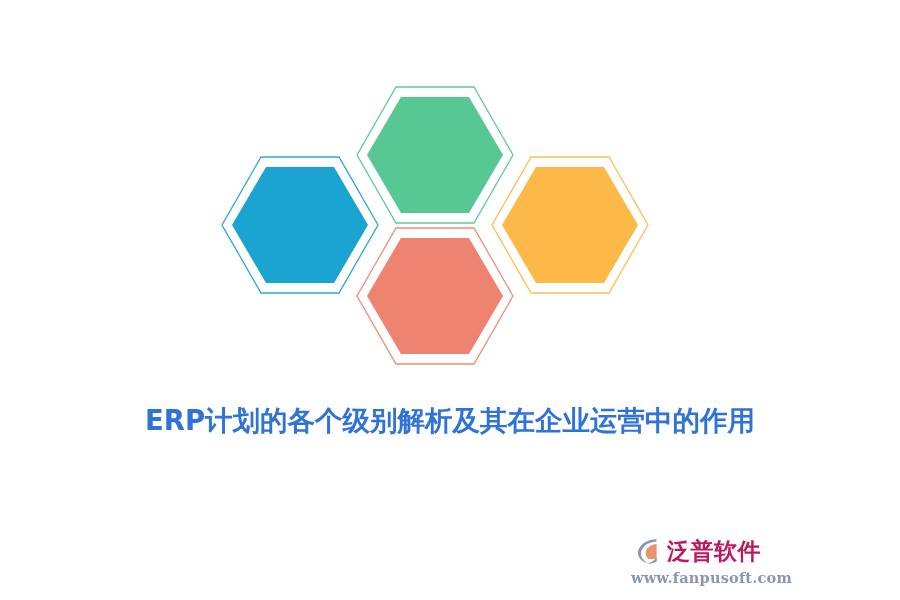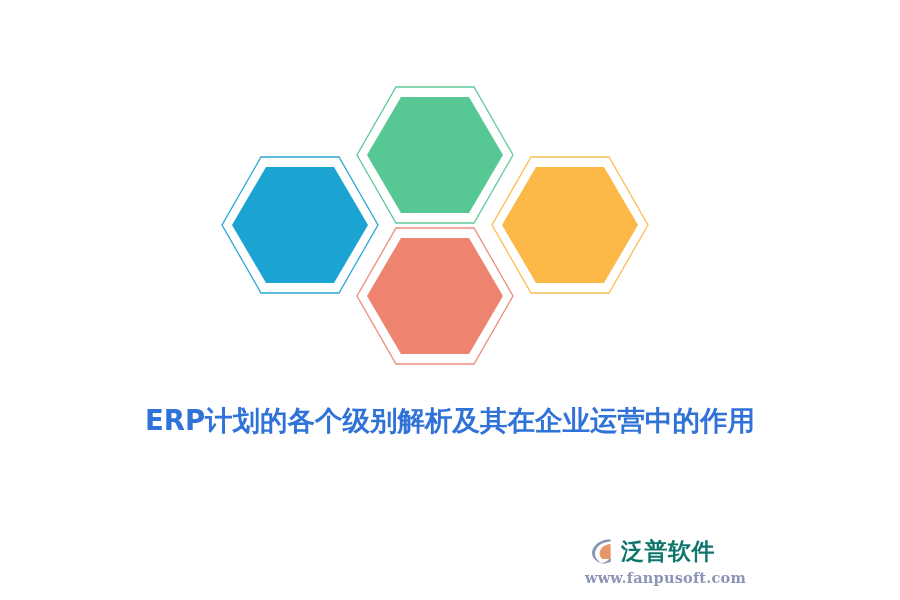--- a/index.html
+++ b/index.html
@@ -11,20 +11,21 @@
     height: 600px;
     background: #ffffff;
     font-family: "Liberation Sans", sans-serif;
     overflow: hidden;
   }
   #canvas {
     position: relative;
     width: 727px;
     height: 600px;
     background: #ffffff;
+    padding-left: 46px;
   }
 
   
   #hex-cluster {
     position: absolute;
     left: 0;
     top: 0;
     width: 900px;
     height: 420px;
   }
@@ -73,21 +74,21 @@
     width: 30px;
     height: 30px;
     flex: 0 0 auto;
     margin-right: 3px;
   }
   #logo-mark svg { display:block; width:30px; height:30px; }
   #logo-cn {
     font-family: "DejaVu Sans", "Liberation Sans", sans-serif;
     font-size: 23px;
     font-weight: bold;
-    color: #0f766e;
+    color: #be185d;
     line-height: 1;
     letter-spacing: 0.5px;
   }
   #logo-url {
     text-align: right;
     font-family: "DejaVu Serif", "Liberation Serif", serif;
     font-size: 14.5px;
     font-weight: bold;
     color: #8d95b6;
     letter-spacing: 0.2px;

